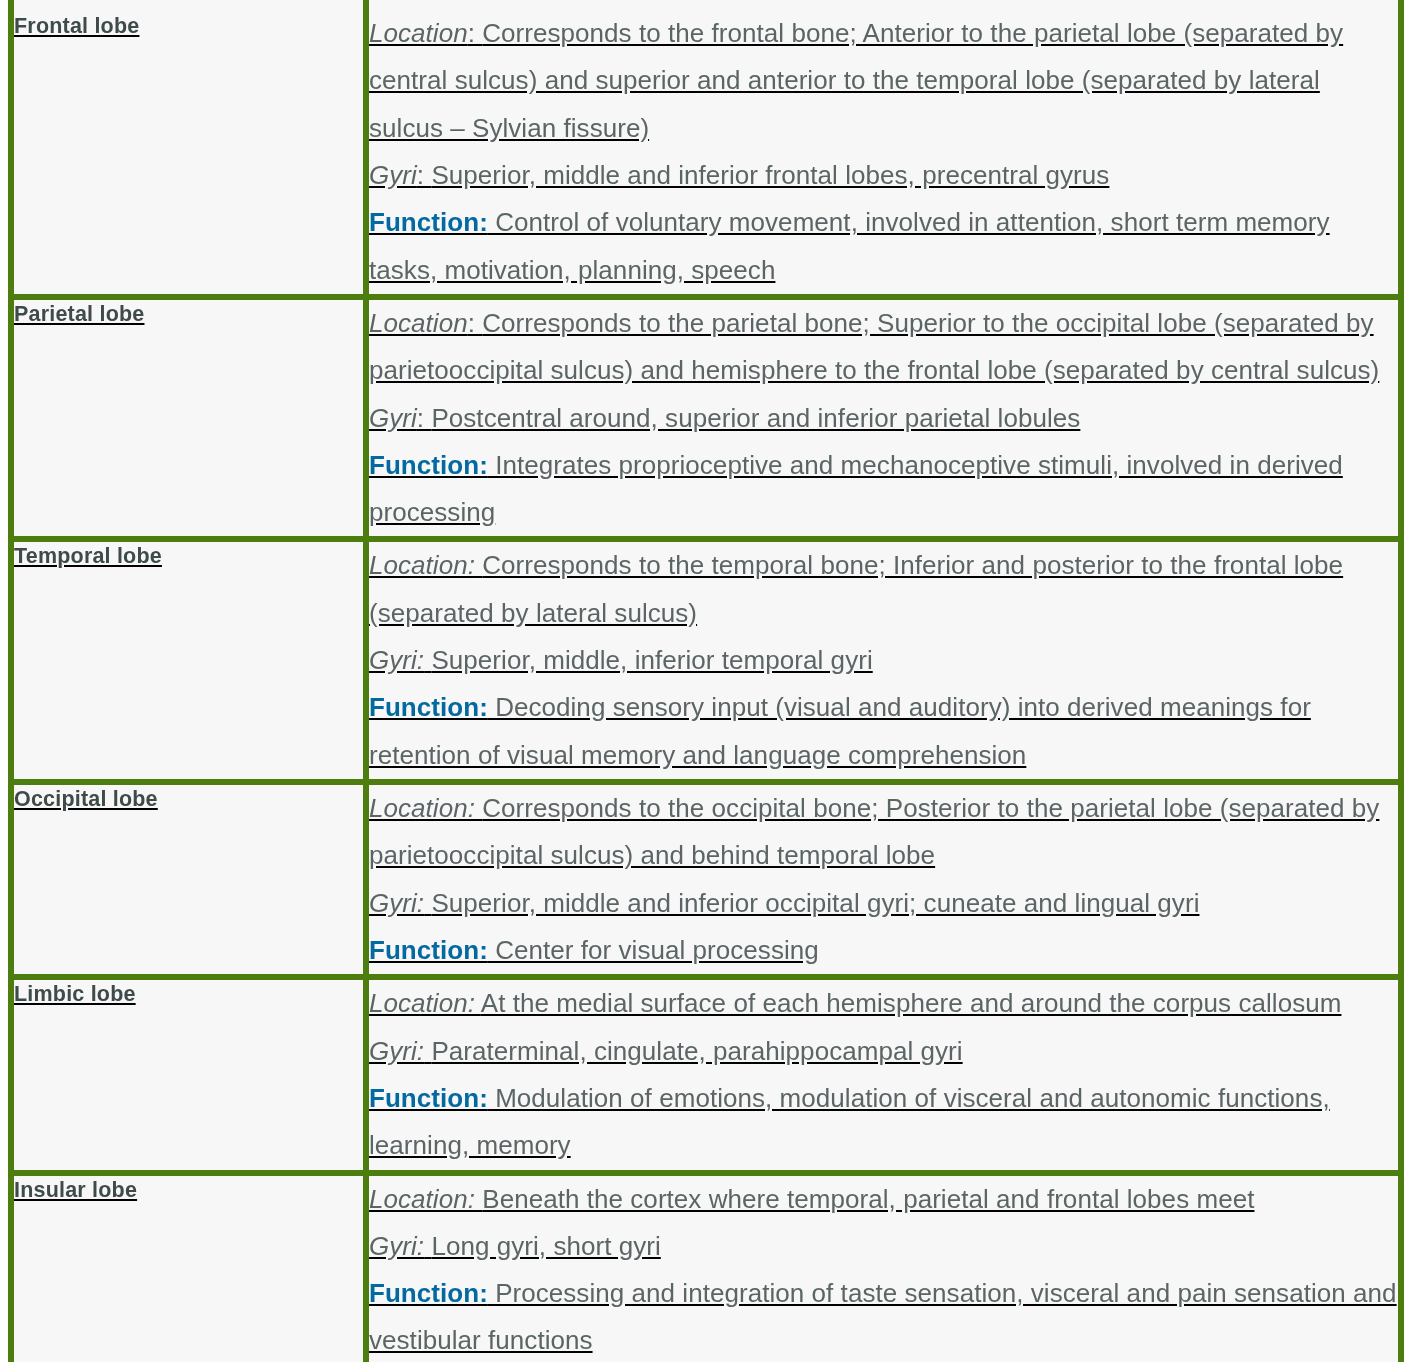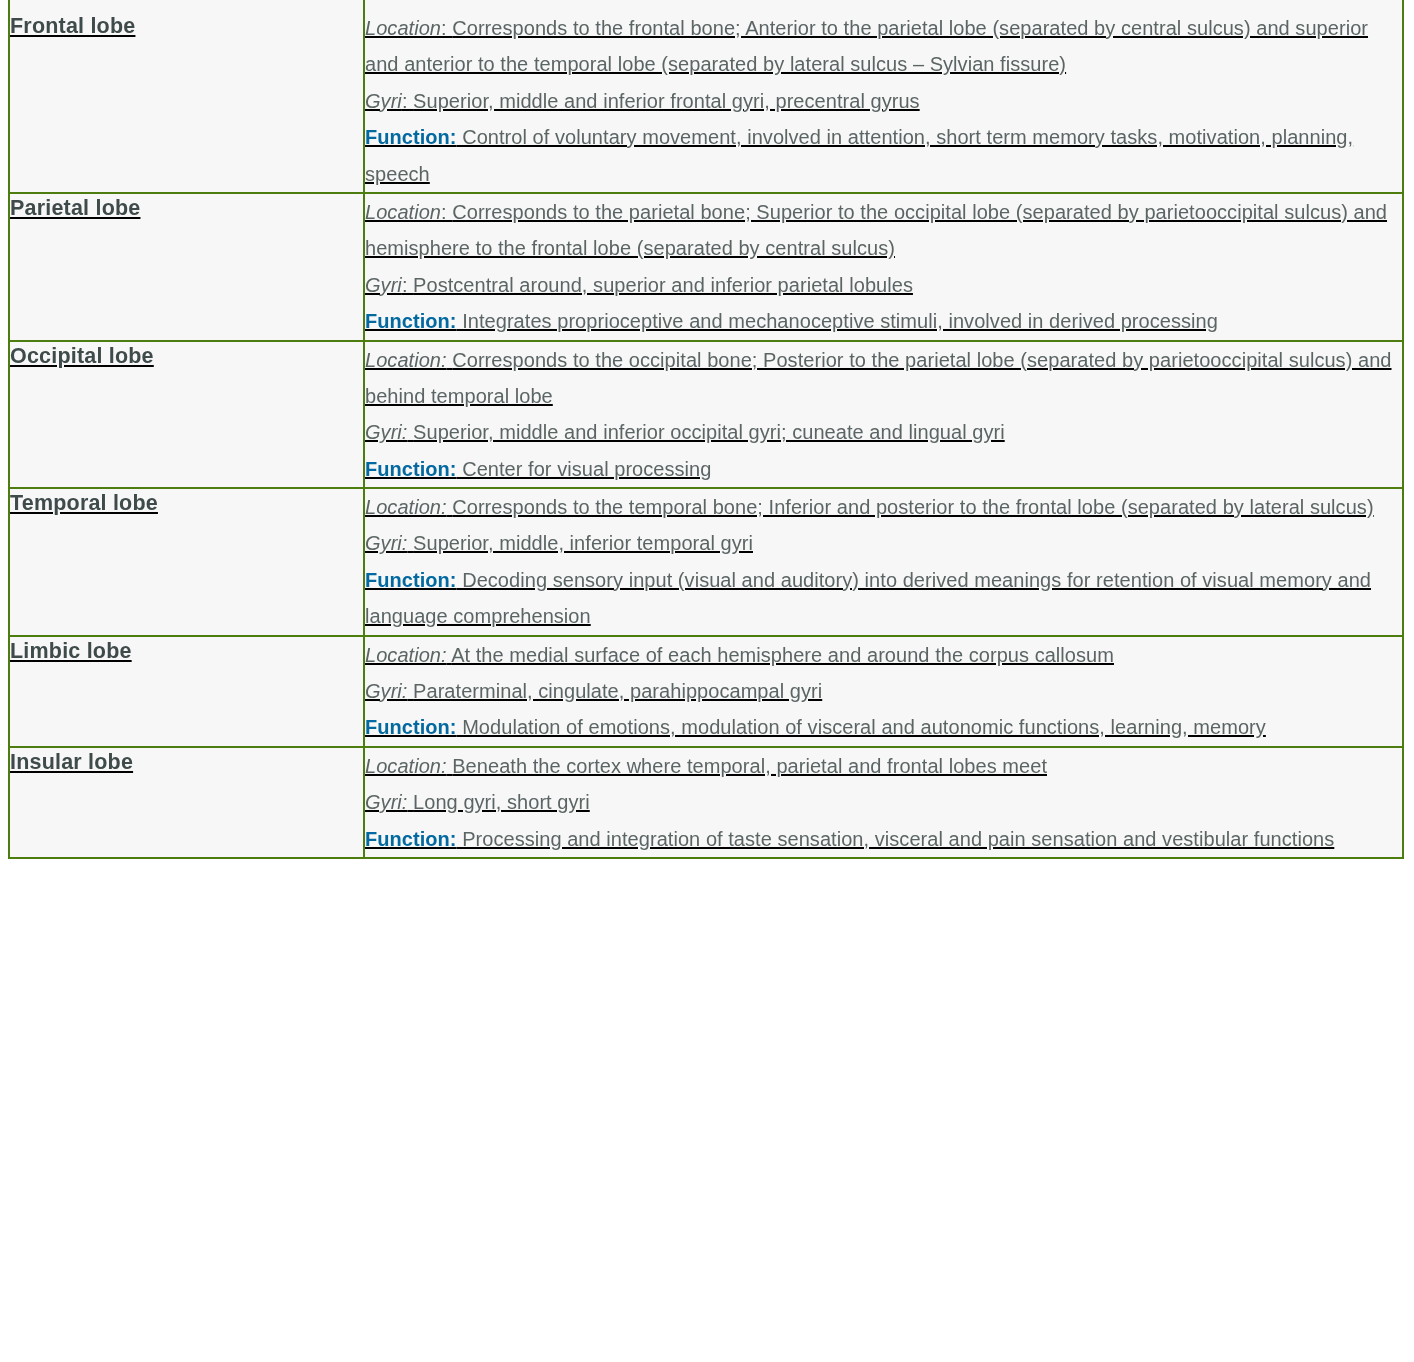--- a/index.html
+++ b/index.html
@@ -26,21 +26,21 @@
     margin-left: 8px;
     background: #f7f7f7;
     text-decoration: underline;
   }
 
   table.lobes-table tr {
     background: #f7f7f7;
   }
 
   table.lobes-table td {
-    border: 2px solid #4d7c0f;
+    border: 6px solid #4d7c0f;
     background: #f7f7f7;
     vertical-align: top;
     padding: 0;
   }
 
   
   td.lobe-name {
     width: 355px;
     padding: 14px 24px 22px 30px;
     box-sizing: border-box;
@@ -52,21 +52,21 @@
     letter-spacing: 0.2px;
     line-height: 1.35;
   }
 
   
   td.lobe-detail {
     padding: 13px 28px 22px 34px;
     box-sizing: border-box;
   }
   .detail-block {
-    font-size: 20px;
+    font-size: 26px;
     line-height: 1.82;
     color: #5c6565;
     letter-spacing: 0.05px;
   }
   .detail-line {
     margin: 0;
   }
   .lbl-italic {
     font-style: italic;
     color: #5c6565;
@@ -94,61 +94,61 @@
   <table class="lobes-table">
     <tbody>
 
       <tr class="row-first">
         <td class="lobe-name">
           <div class="lobe-name-text">Frontal lobe</div>
         </td>
         <td class="lobe-detail">
           <div class="detail-block">
             <p class="detail-line"><span class="lbl-italic">Location</span><span>: </span><span>Corresponds to the frontal bone; Anterior to the parietal lobe (separated by central sulcus) and superior and anterior to the temporal lobe (separated by lateral sulcus – Sylvian fissure)</span></p>
-            <p class="detail-line"><span class="lbl-italic">Gyri</span><span>: </span><span>Superior, middle and inferior frontal gyri, precentral gyrus</span></p>
+            <p class="detail-line"><span class="lbl-italic">Gyri</span><span>: </span><span>Superior, middle and inferior frontal lobes, precentral gyrus</span></p>
             <p class="detail-line"><span class="lbl-bold">Function:</span><span> Control of voluntary movement, involved in attention, short term memory tasks, motivation, planning, speech</span></p>
           </div>
         </td>
       </tr>
 
       <tr>
         <td class="lobe-name">
           <div class="lobe-name-text">Parietal lobe</div>
         </td>
         <td class="lobe-detail">
           <div class="detail-block">
             <p class="detail-line"><span class="lbl-italic">Location</span><span>: </span><span>Corresponds to the parietal bone; Superior to the occipital lobe (separated by parietooccipital sulcus) and hemisphere to the frontal lobe (separated by central sulcus)</span></p>
             <p class="detail-line"><span class="lbl-italic">Gyri</span><span>: </span><span>Postcentral around, superior and inferior parietal lobules</span></p>
             <p class="detail-line"><span class="lbl-bold">Function:</span><span> Integrates proprioceptive and mechanoceptive stimuli, involved in derived processing</span></p>
           </div>
         </td>
       </tr>
 
       <tr>
         <td class="lobe-name">
+          <div class="lobe-name-text">Temporal lobe</div>
+        </td>
+        <td class="lobe-detail">
+          <div class="detail-block">
+            <p class="detail-line"><span class="lbl-italic">Location:</span><span> </span><span>Corresponds to the temporal bone; Inferior and posterior to the frontal lobe (separated by lateral sulcus)</span></p>
+            <p class="detail-line"><span class="lbl-italic">Gyri:</span><span> </span><span>Superior, middle, inferior temporal gyri</span></p>
+            <p class="detail-line"><span class="lbl-bold">Function:</span><span> Decoding sensory input (visual and auditory) into derived meanings for retention of visual memory and language comprehension</span></p>
+          </div>
+        </td>
+      </tr>
+
+      <tr>
+        <td class="lobe-name">
           <div class="lobe-name-text">Occipital lobe</div>
         </td>
         <td class="lobe-detail">
           <div class="detail-block">
             <p class="detail-line"><span class="lbl-italic">Location:</span><span> </span><span>Corresponds to the occipital bone; Posterior to the parietal lobe (separated by parietooccipital sulcus) and behind temporal lobe</span></p>
             <p class="detail-line"><span class="lbl-italic">Gyri:</span><span> </span><span>Superior, middle and inferior occipital gyri; cuneate and lingual gyri</span></p>
             <p class="detail-line"><span class="lbl-bold">Function:</span><span> Center for visual processing</span></p>
-          </div>
-        </td>
-      </tr>
-
-      <tr>
-        <td class="lobe-name">
-          <div class="lobe-name-text">Temporal lobe</div>
-        </td>
-        <td class="lobe-detail">
-          <div class="detail-block">
-            <p class="detail-line"><span class="lbl-italic">Location:</span><span> </span><span>Corresponds to the temporal bone; Inferior and posterior to the frontal lobe (separated by lateral sulcus)</span></p>
-            <p class="detail-line"><span class="lbl-italic">Gyri:</span><span> </span><span>Superior, middle, inferior temporal gyri</span></p>
-            <p class="detail-line"><span class="lbl-bold">Function:</span><span> Decoding sensory input (visual and auditory) into derived meanings for retention of visual memory and language comprehension</span></p>
           </div>
         </td>
       </tr>
 
       <tr>
         <td class="lobe-name">
           <div class="lobe-name-text">Limbic lobe</div>
         </td>
         <td class="lobe-detail">
           <div class="detail-block">

